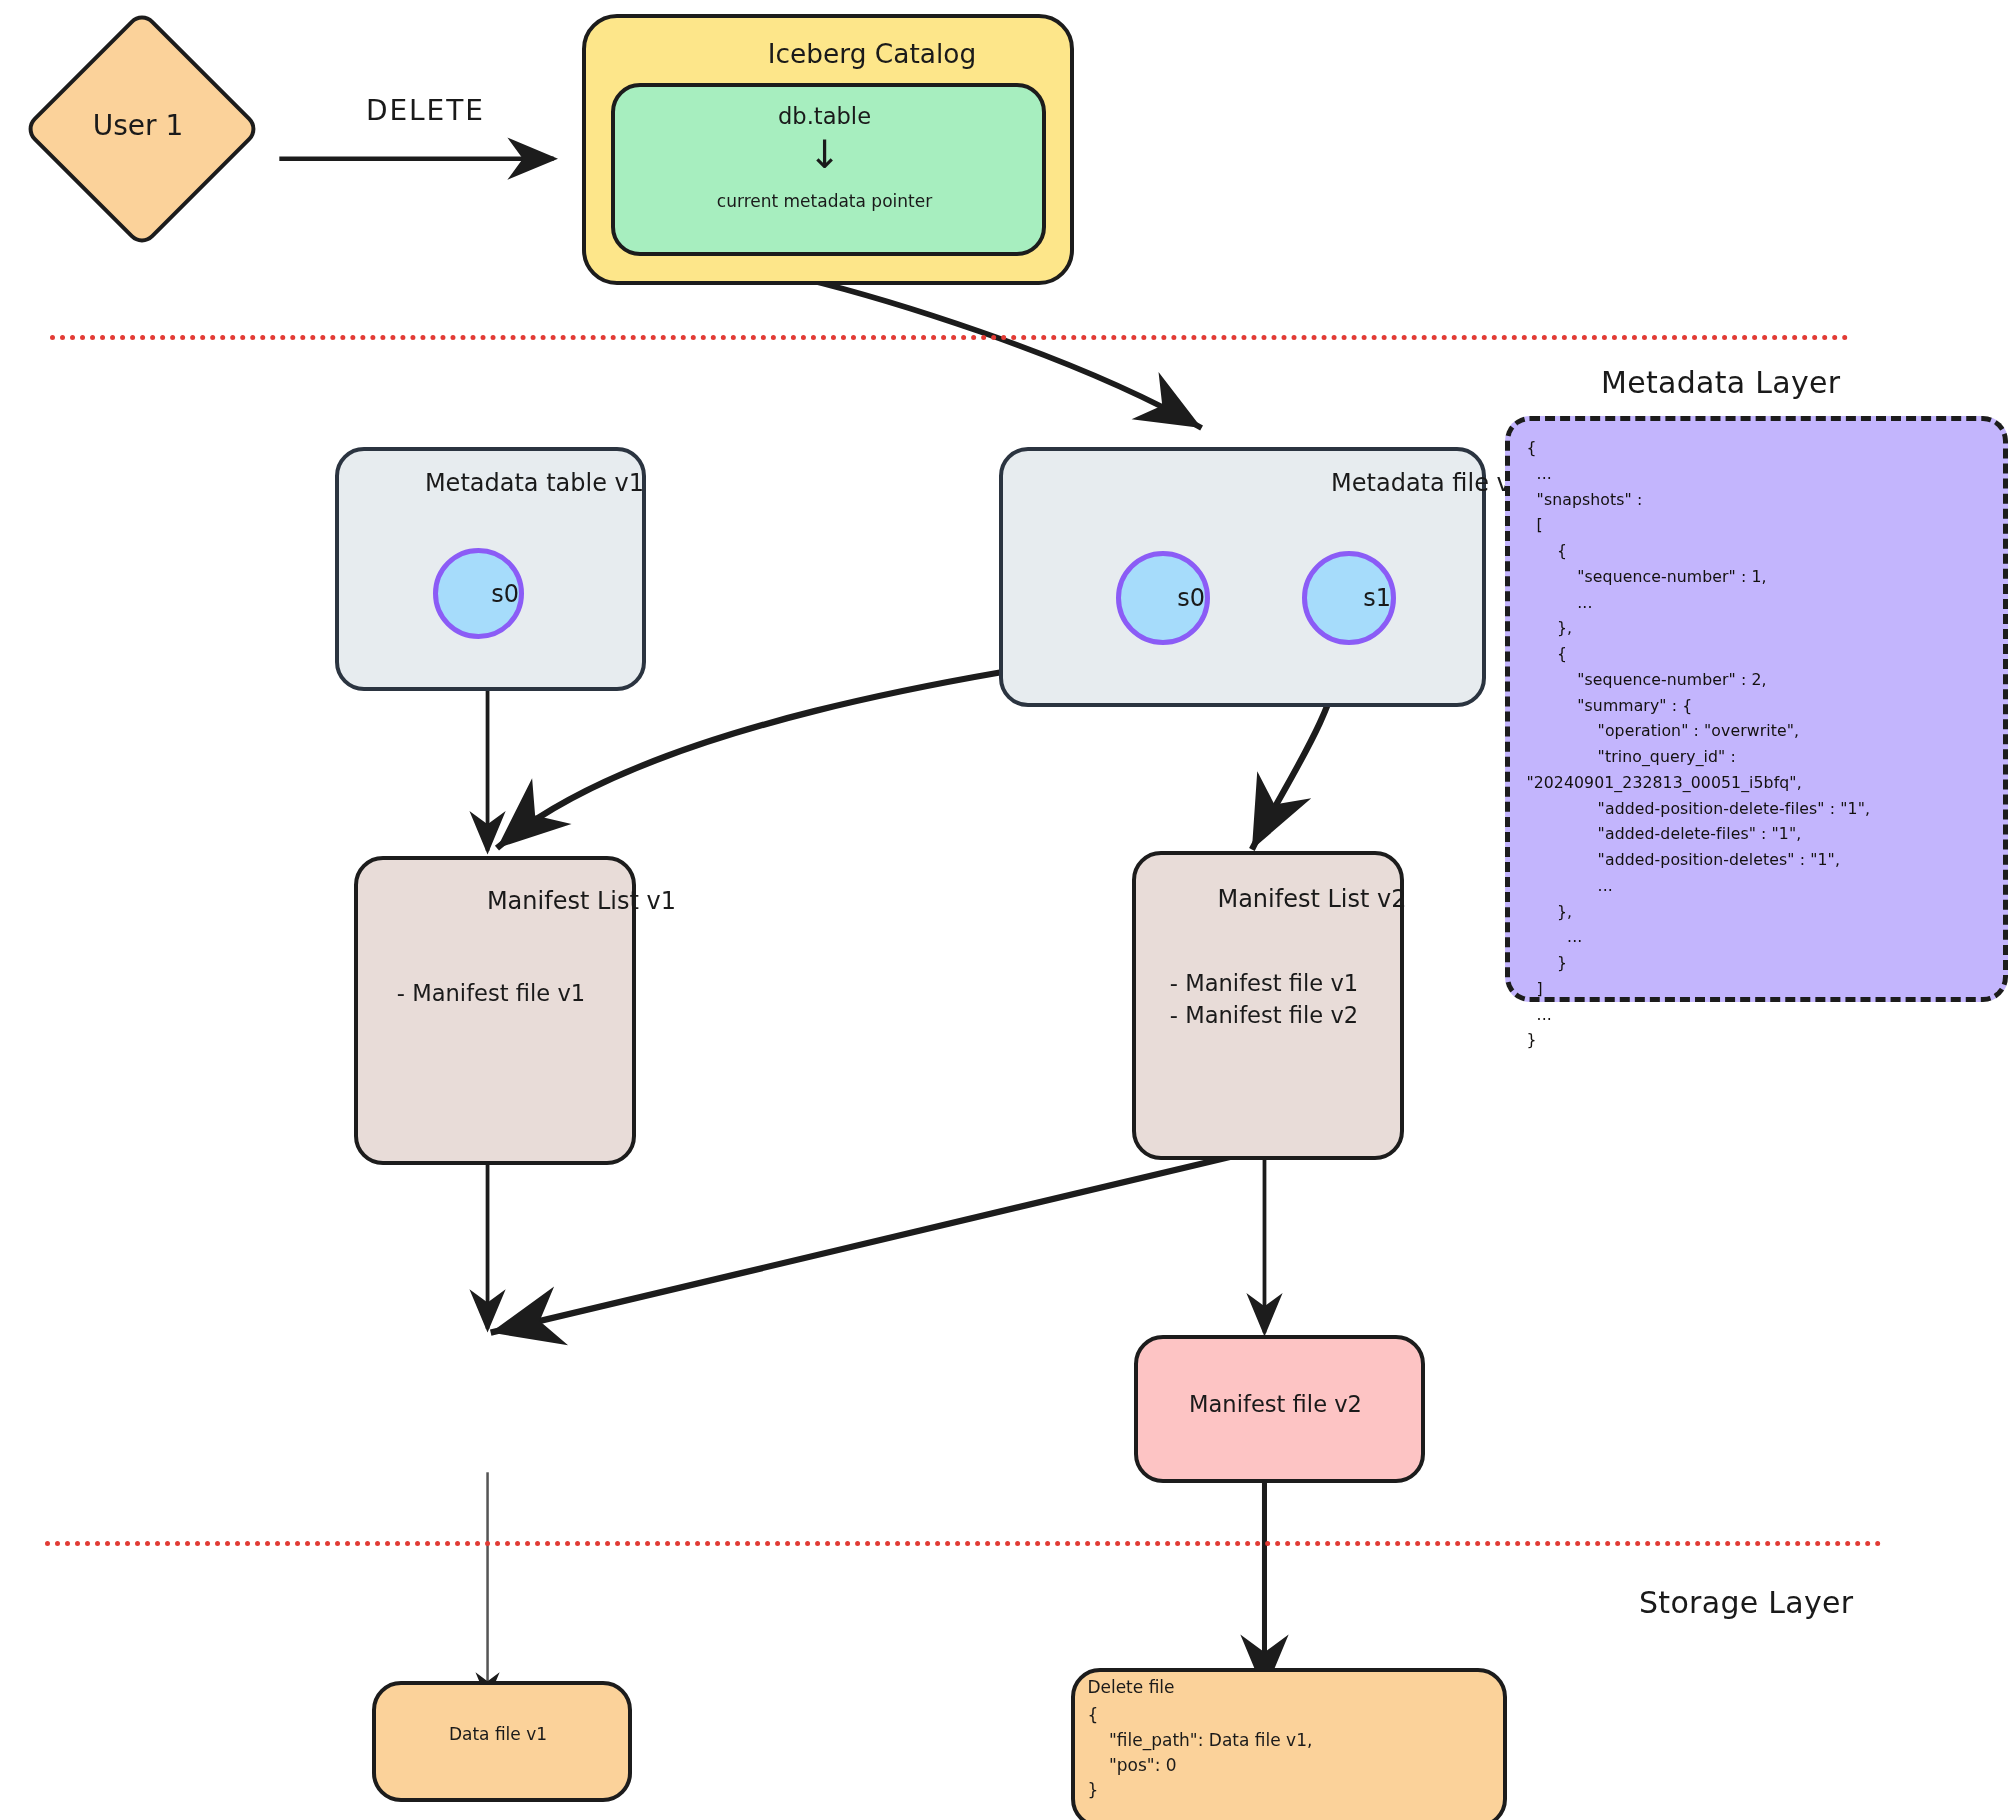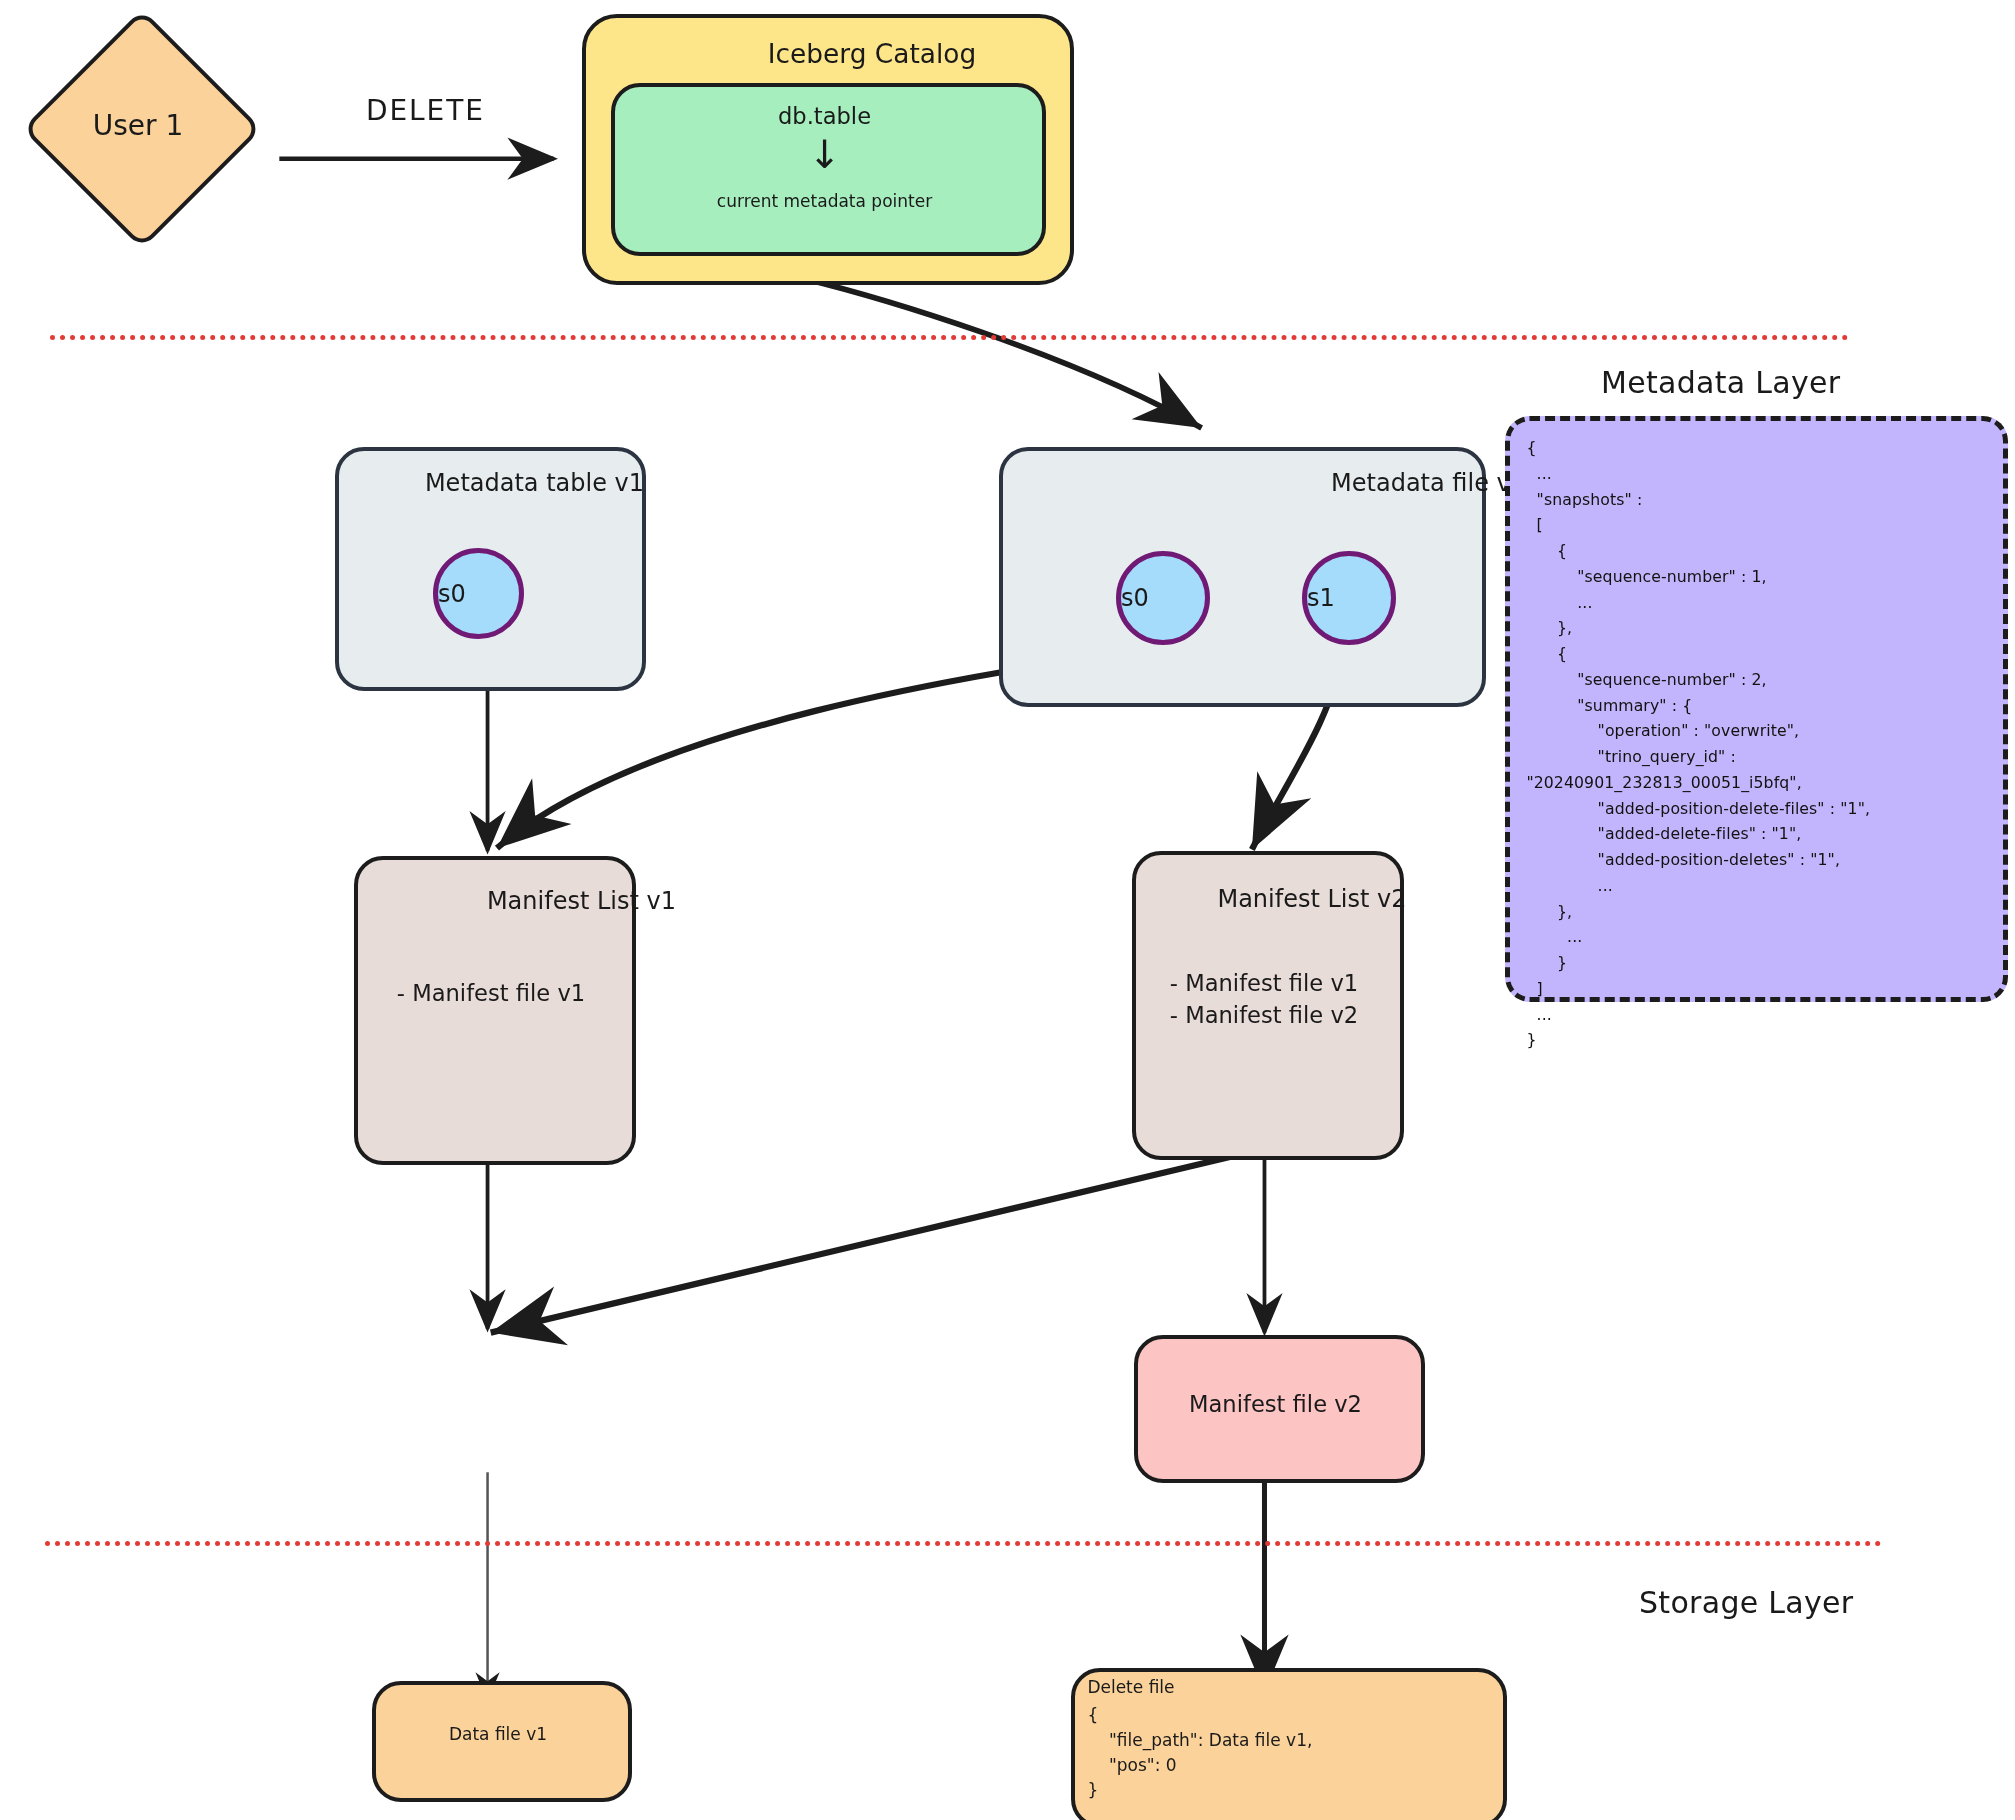--- a/index.html
+++ b/index.html
@@ -36,22 +36,22 @@
     transform:rotate(45deg);border-radius:16.4px;
   }
   .diamond-wrap{position:absolute;}
   .diamond-text{
     position:absolute;left:0;top:0;width:100%;height:100%;
     display:flex;align-items:center;justify-content:center;
     font-size:28px;color:#1a1a1a;
   }
 
   .circle{
-    position:absolute;border:5px solid #701a75;border-radius:50%;
-    background:#a6dcfb;display:flex;align-items:center;justify-content:flex-start;
+    position:absolute;border:5px solid #8b5cf6;border-radius:50%;
+    background:#a6dcfb;display:flex;align-items:center;justify-content:flex-end;
     font-size:24px;color:#1a1a1a;
   }
 
   .jsonbox{
     position:absolute;background:#c3b5fd;
     border:5.7px dashed #1c1c1c;border-radius:25px;
     box-sizing:border-box;
   }
   .jsonpre{
     position:absolute;left:16.4px;top:14px;right:8.8px;

